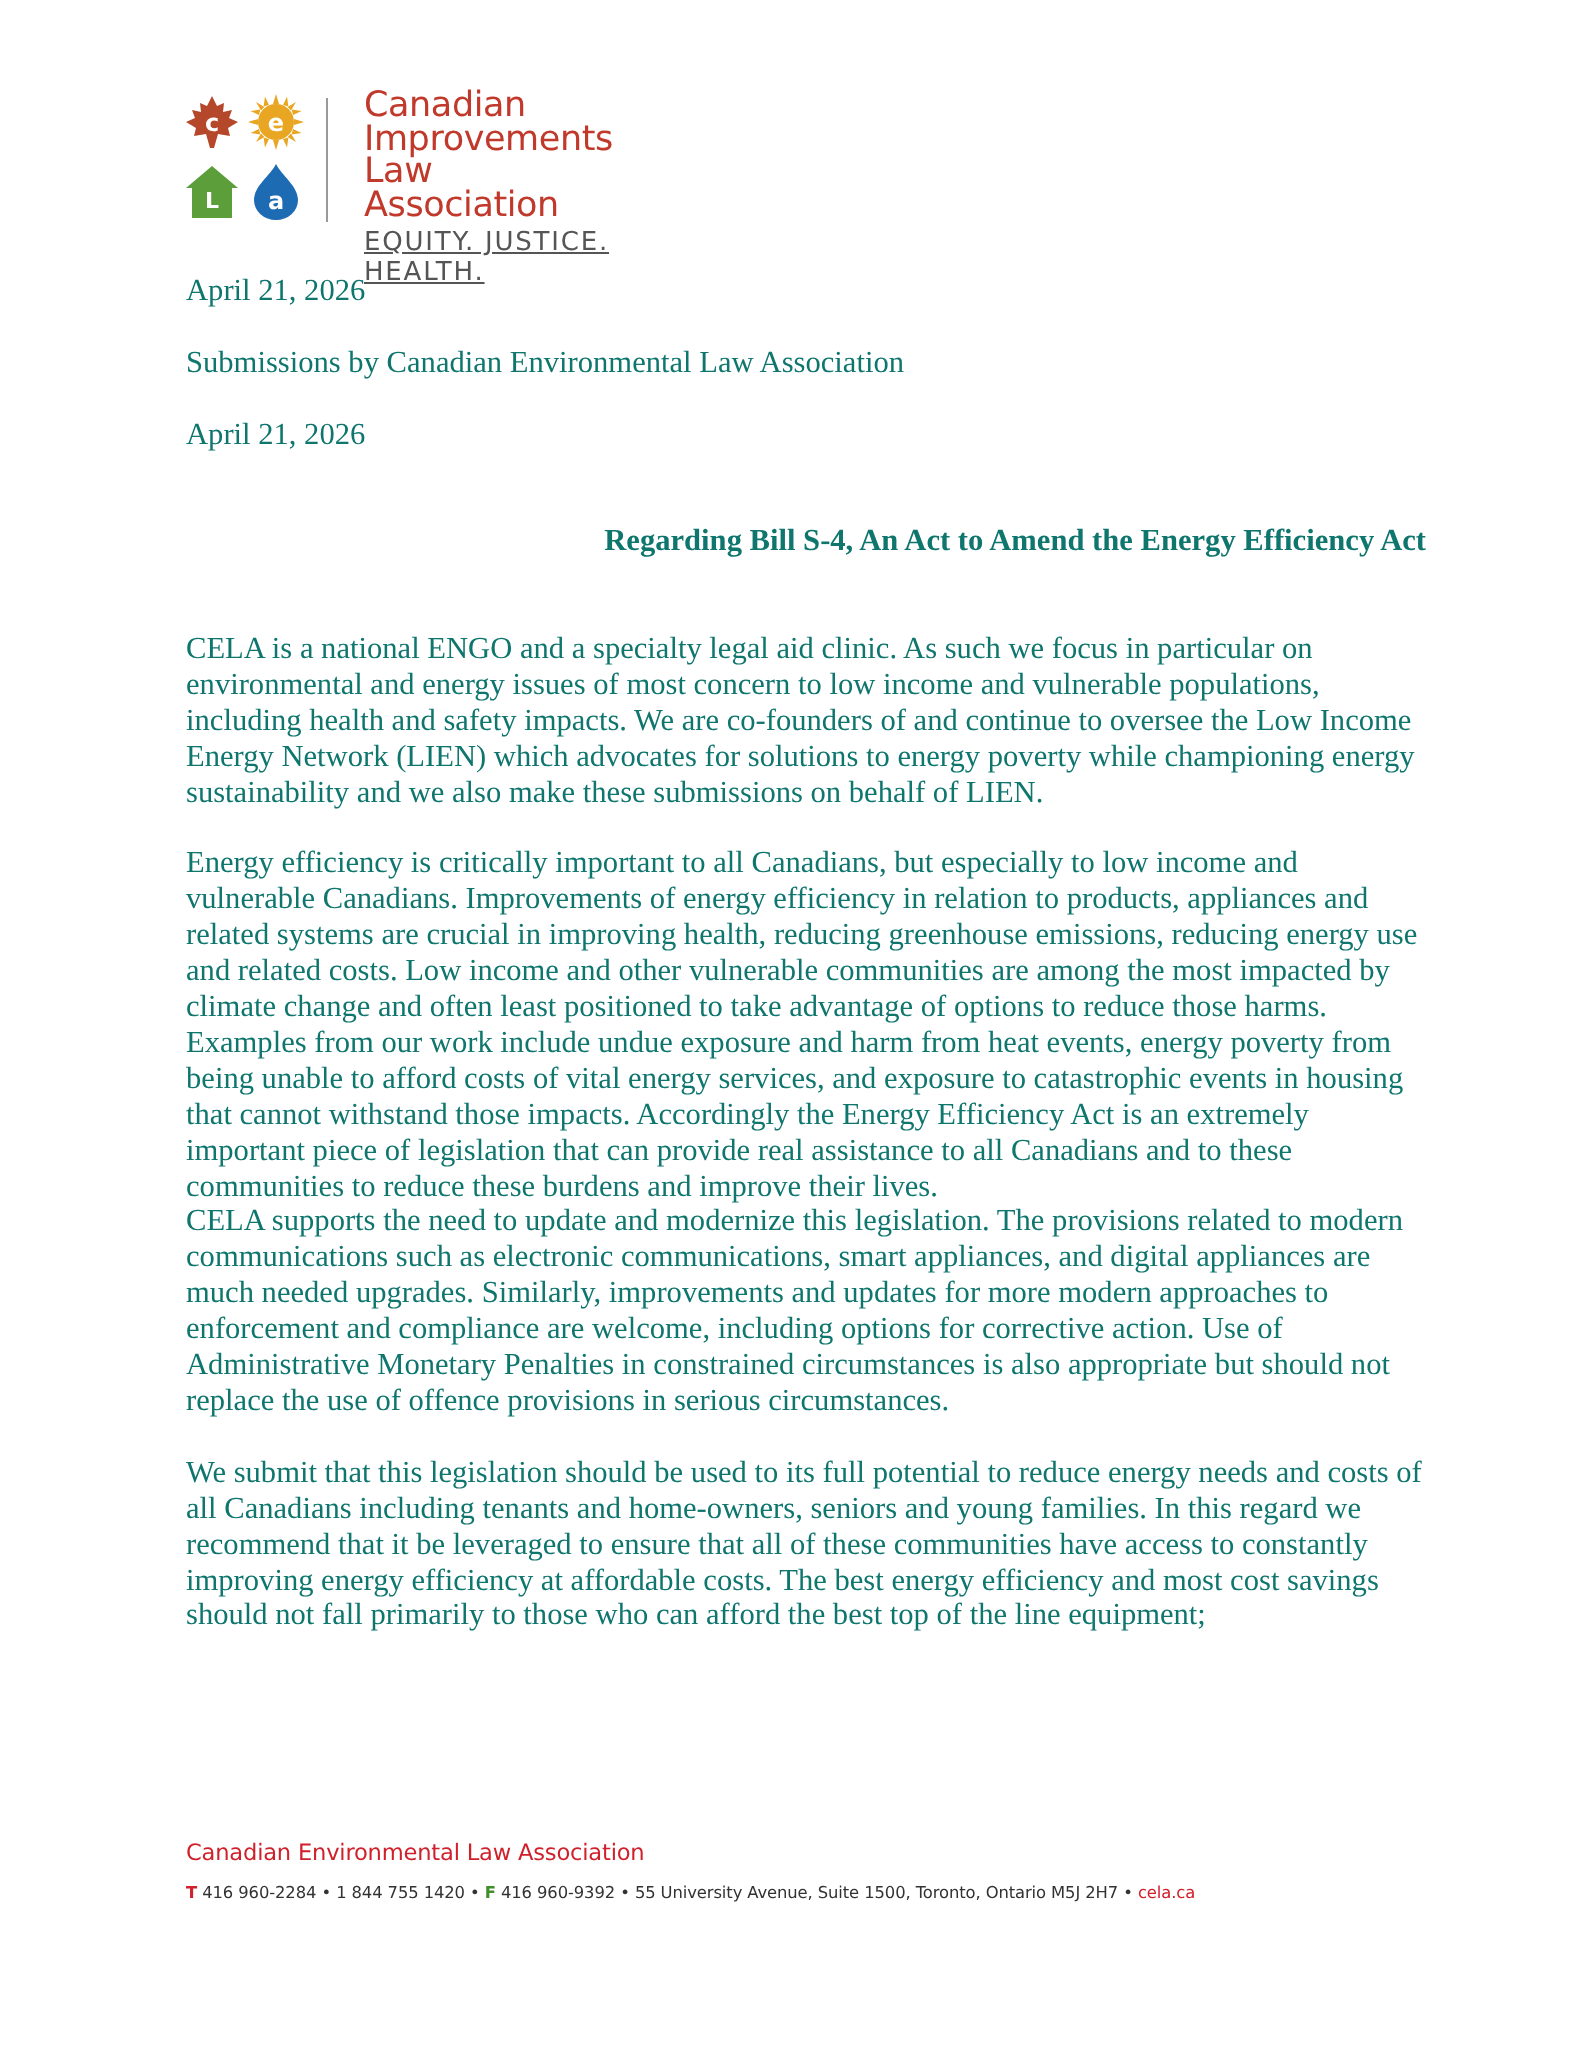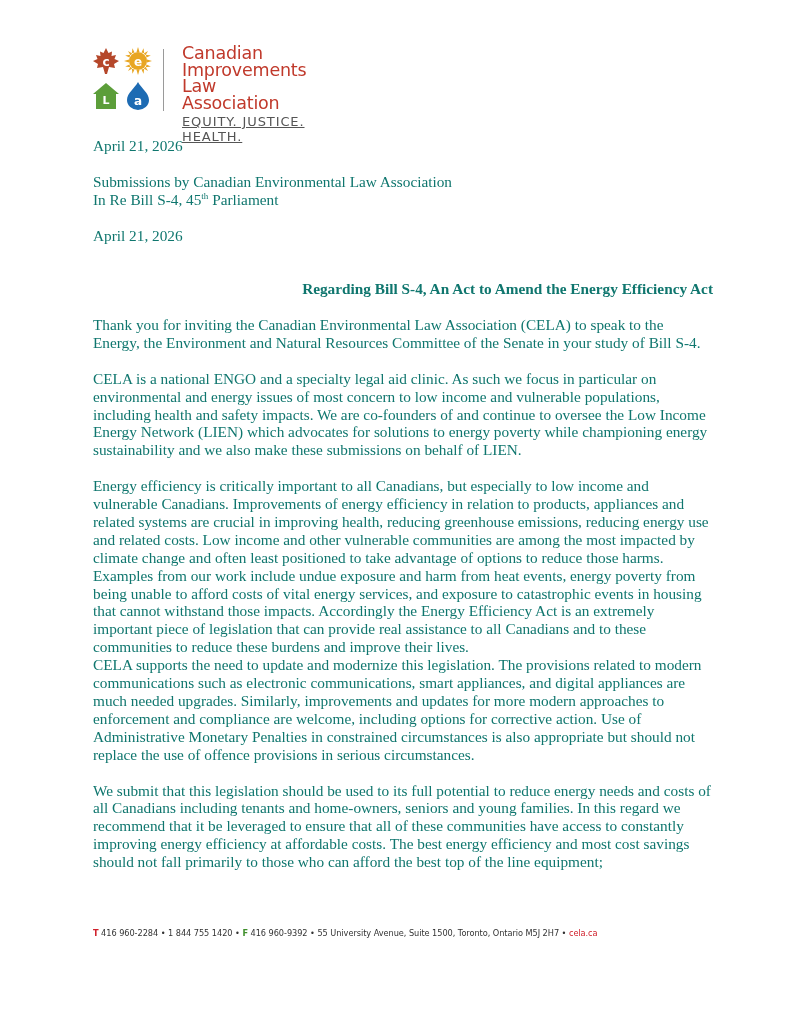--- a/index.html
+++ b/index.html
@@ -91,38 +91,37 @@
       <div class="logo-name">Improvements Law</div>
       <div class="logo-name">Association</div>
       <div class="logo-tagline">EQUITY. JUSTICE. HEALTH.</div>
     </div>
   </div>
 
   <div class="doc">
     <p>April 21, 2026</p>
     <div class="gap"></div>
     <p>Submissions by Canadian Environmental Law Association</p>
-    <p><span>In Re Bill S-4, 45</span><sup>th</sup><span> Parliament</span></p>
     <div class="gap"></div>
     <p>April 21, 2026</p>
     <div class="gap"></div>
     <div class="gap"></div>
     <p class="heading">Regarding Bill S-4, An Act to Amend the Energy Efficiency Act</p>
     <div class="gap"></div>
-    <p>Thank you for inviting the Canadian Environmental Law Association (CELA) to speak to the Energy, the Environment and Natural Resources Committee of the Senate in your study of Bill S-4.</p>
     <div class="gap"></div>
     <p>CELA is a national ENGO and a specialty legal aid clinic.  As such we focus in particular on environmental and energy issues of most concern to low income and vulnerable populations, including health and safety impacts.  We are co-founders of and continue to oversee the Low Income Energy Network (LIEN) which advocates for solutions to energy poverty while championing energy sustainability and we also make these submissions on behalf of LIEN.</p>
     <div class="gap"></div>
     <p>Energy efficiency is critically important to all Canadians, but especially to low income and vulnerable Canadians.  Improvements of energy efficiency in relation to products, appliances and related systems are crucial in improving health, reducing greenhouse emissions, reducing energy use and related costs.  Low income and other vulnerable communities are among the most impacted by climate change and often least positioned to take advantage of options to reduce those harms.  Examples from our work include undue exposure and harm from heat events, energy poverty from being unable to afford costs of vital energy services, and exposure to catastrophic events in housing that cannot withstand those impacts.  Accordingly the Energy Efficiency Act is an extremely important piece of legislation that can provide real assistance to all Canadians and to these communities to reduce these burdens and improve their lives.</p>
     <p>CELA supports the need to update and modernize this legislation.  The provisions related to modern communications such as electronic communications, smart appliances, and digital appliances are much needed upgrades.  Similarly, improvements and updates for more modern approaches to enforcement and compliance are welcome, including options for corrective action. Use of Administrative Monetary Penalties in constrained circumstances is also appropriate but should not replace the use of offence provisions in serious circumstances.</p>
     <div class="gap"></div>
     <p>We submit that this legislation should be used to its full potential to reduce energy needs and costs of all Canadians including tenants and home-owners, seniors and young families. In this regard we recommend that it be leveraged to ensure that all of these communities have access to constantly improving energy efficiency at affordable costs.  The best energy efficiency and most cost savings should not fall primarily to those who can afford the best top of the line equipment;</p>
   </div>
 
   <div class="footer">
+    <div class="footer-org">Canadian Environmental Law Association</div>
     <div class="footer-contact">
       <span class="lbl-t">T</span>
       <span>416 960-2284</span><span> • </span><span>1 844 755 1420</span><span> • </span><span class="lbl-f">F</span>
       <span>416 960-9392</span><span> • </span><span>55 University Avenue, Suite 1500, Toronto, Ontario  M5J 2H7</span><span> • </span><span class="web">cela.ca</span>
     </div>
   </div>
 
 </div>
 
 </body></html>

